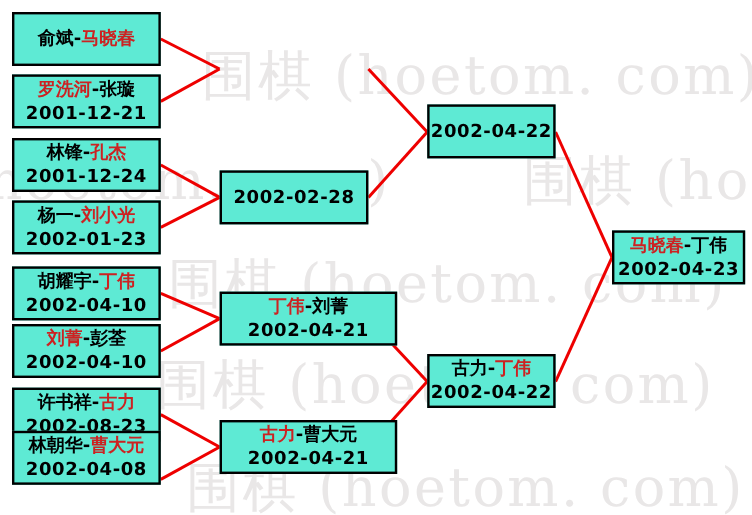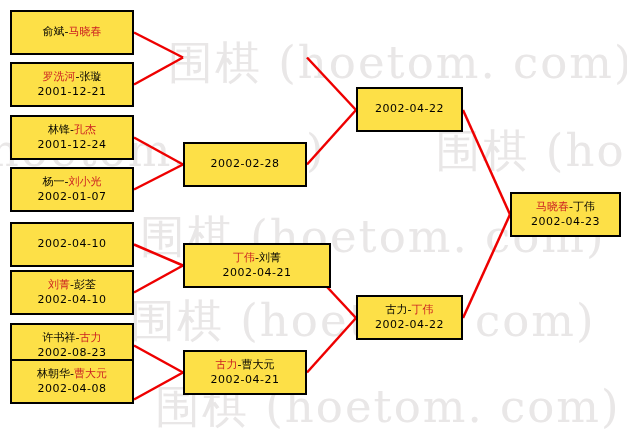--- a/index.html
+++ b/index.html
@@ -13,24 +13,25 @@
     font-family:"DejaVu Serif","Liberation Serif",serif;
     font-size:45px;color:#e9e7e7;letter-spacing:2px;line-height:1;
     user-select:none;
   }
   .wm span{margin-right:110px;}
   
   .lines{position:absolute;left:0;top:0;z-index:1;}
   
   .match{
     position:absolute;z-index:2;box-sizing:border-box;height:45px;
-    background:#fde047;border:2px solid #000000;
+    background:#5eead4;border:2px solid #000000;
     display:flex;flex-direction:column;justify-content:center;align-items:center;
-    font-size:11px;line-height:1.3;color:#000000;text-align:center;
+    font-size:15px;line-height:1.3;color:#000000;text-align:center;
     white-space:nowrap;
+    font-weight:bold;
   }
   .match .names{display:block;}
   .match .win{color:#cc2222;}
   .match .date{display:block;letter-spacing:0.5px;}
 </style>
 </head>
 <body>
 
 <div class="stage">
 
@@ -65,23 +66,24 @@
   <div class="match" style="left:10px;top:62px;width:124px">
     <div class="names"><span class="win">罗洗河</span><span>-</span><span>张璇</span></div>
     <div class="date">2001-12-21</div>
   </div>
   <div class="match" style="left:10px;top:115px;width:124px">
     <div class="names"><span>林锋</span><span>-</span><span class="win">孔杰</span></div>
     <div class="date">2001-12-24</div>
   </div>
   <div class="match" style="left:10px;top:167px;width:124px">
     <div class="names"><span>杨一</span><span>-</span><span class="win">刘小光</span></div>
-    <div class="date">2002-01-07</div>
+    <div class="date">2002-01-23</div>
   </div>
   <div class="match" style="left:10px;top:222px;width:124px">
+    <div class="names"><span>胡耀宇</span><span>-</span><span class="win">丁伟</span></div>
     <div class="date">2002-04-10</div>
   </div>
   <div class="match" style="left:10px;top:270px;width:124px">
     <div class="names"><span class="win">刘菁</span><span>-</span><span>彭荃</span></div>
     <div class="date">2002-04-10</div>
   </div>
   <div class="match" style="left:10px;top:323px;width:124px">
     <div class="names"><span>许书祥</span><span>-</span><span class="win">古力</span></div>
     <div class="date">2002-08-23</div>
   </div>
@@ -90,21 +92,21 @@
     <div class="date">2002-04-08</div>
   </div>
 
   <div class="match" style="left:183px;top:142px;width:124px">
     <div class="date">2002-02-28</div>
   </div>
   <div class="match" style="left:183px;top:243px;width:148px">
     <div class="names"><span class="win">丁伟</span><span>-</span><span>刘菁</span></div>
     <div class="date">2002-04-21</div>
   </div>
-  <div class="match" style="left:183px;top:350px;width:124px">
+  <div class="match" style="left:183px;top:350px;width:148px">
     <div class="names"><span class="win">古力</span><span>-</span><span>曹大元</span></div>
     <div class="date">2002-04-21</div>
   </div>
 
   <div class="match" style="left:356px;top:87px;width:107px">
     <div class="date">2002-04-22</div>
   </div>
   <div class="match" style="left:356px;top:295px;width:107px">
     <div class="names"><span>古力</span><span>-</span><span class="win">丁伟</span></div>
     <div class="date">2002-04-22</div>

